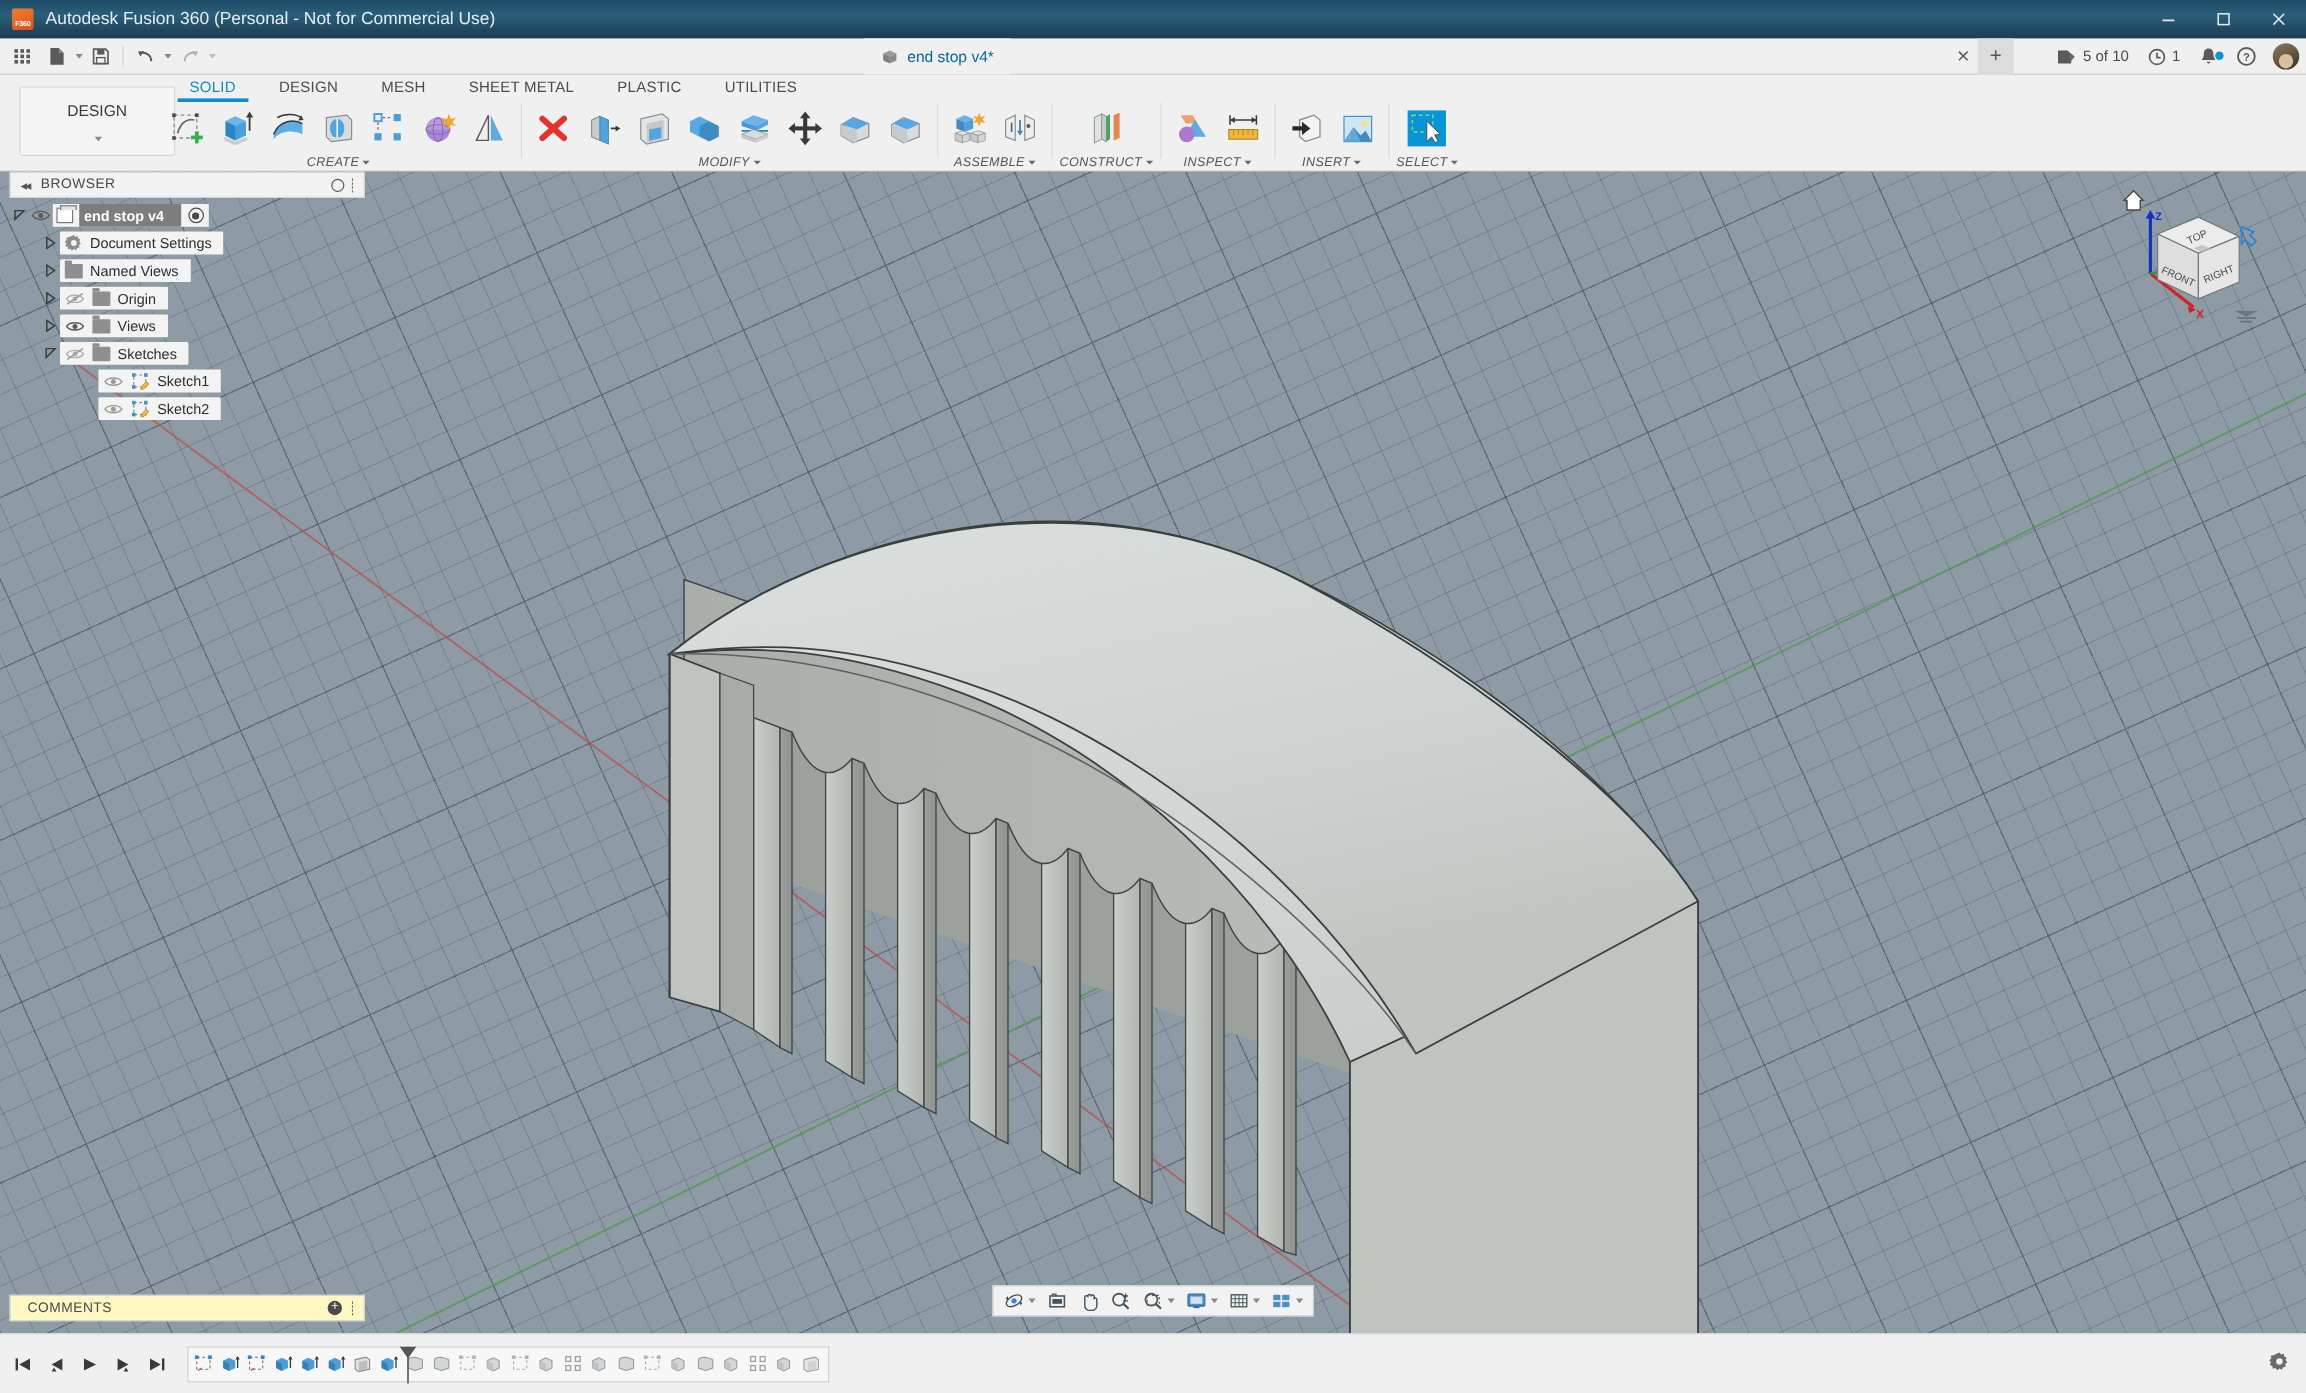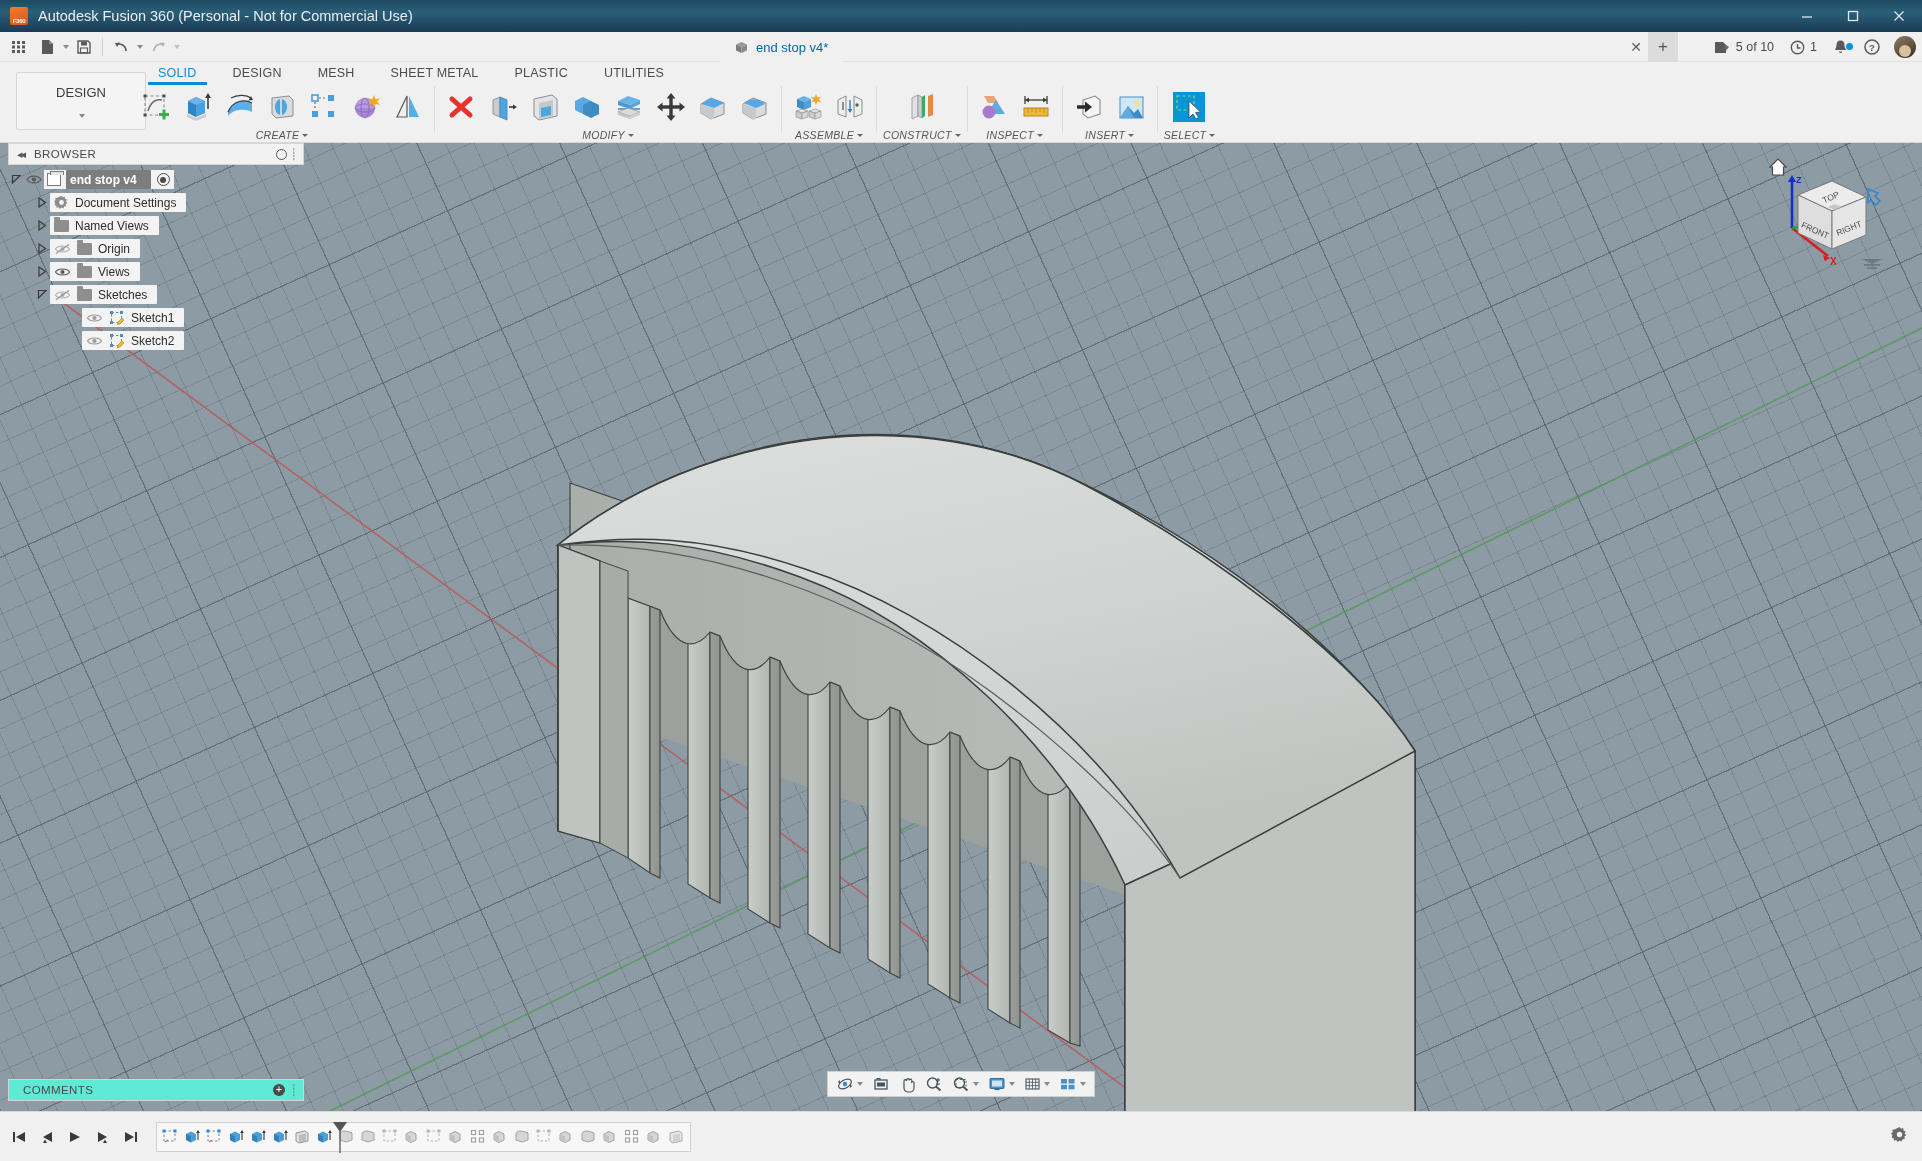--- a/index.html
+++ b/index.html
@@ -194,21 +194,21 @@
   .cube-ic { width:14px;height:13px;background:#fff;border:1px solid #7a7a7a; position:relative;}
   .cube-ic::after{content:'';position:absolute;top:-3px;left:2px;width:12px;height:3px;
     background:#e4e4e4;border:1px solid #7a7a7a;border-bottom:none;}
   .radio-ic { width:13px;height:13px;border-radius:50%;border:1.6px solid #4a4a4a;
     display:flex;align-items:center;justify-content:center;}
   .radio-ic::after{content:'';width:6px;height:6px;border-radius:50%;background:#4a4a4a;}
 
   
   .comments {
     position:absolute; left: 8px; bottom: 10px; width: 296px; height: 22px;
-    background:#5eead4; border:1px solid #d5d5d5;
+    background:#fef9c3; border:1px solid #d5d5d5;
     display:flex; align-items:center; padding-left: 14px;
   }
   .comments .lbl { font-size:11.5px; color:#4a4a4a; letter-spacing:.4px; }
   .comments .plus-circ {
     position:absolute; right: 18px; width:12px;height:12px;border-radius:50%;
     background:#4a4a4a; color:#fff; font-size:11px; line-height:11px; text-align:center;
   }
   .comments .grip { position:absolute; right:6px; color:#777; font-size:11px; }
 
   

